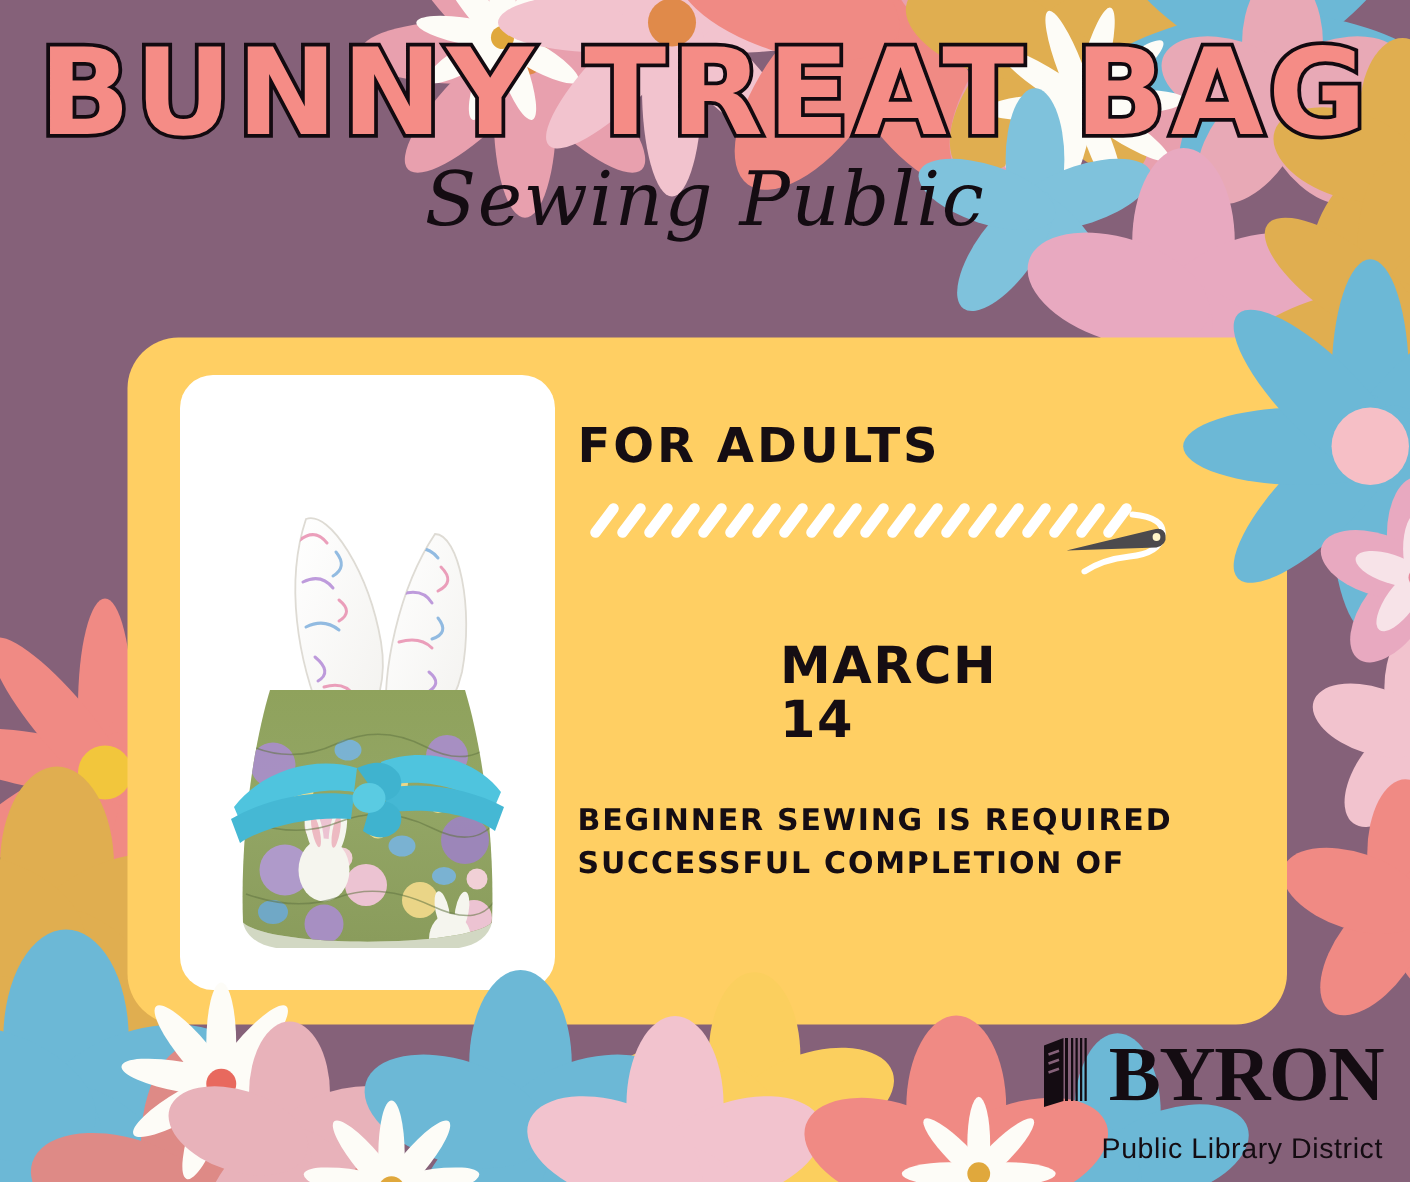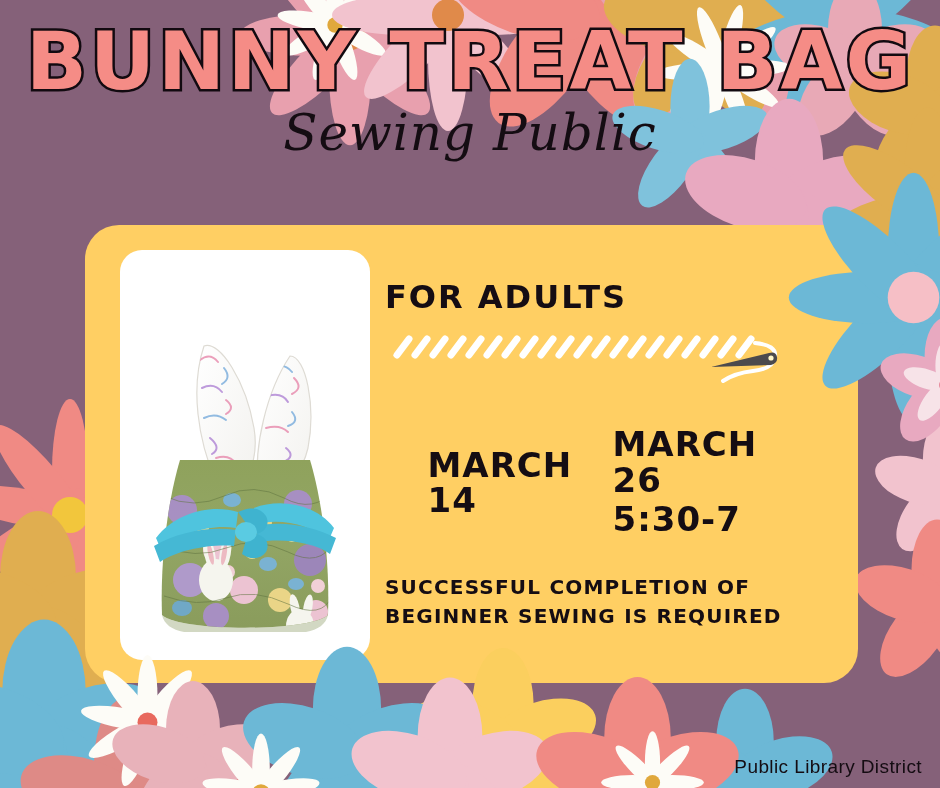--- a/index.html
+++ b/index.html
@@ -701,31 +701,39 @@
           <path d="M362 14 q22 2 20 14 q-2 12 -22 14 q-18 2 -30 10" fill="none" stroke="#FFFFFF" stroke-width="4" stroke-linecap="round"></path>
           <path d="M318 38 L376 24 q7 -2 8 4 q1 6 -6 8 Z" fill="#4C4A4D"></path>
           <circle cx="378" cy="29" r="2.6" fill="#FFF6C9"></circle>
         </svg>
       </div>
 
       <div id="dates-row">
         <div class="date-col">
           <div class="date-title">MARCH 14</div>
         </div>
-        <div class="date-col">
-          <div class="date-title">MARCH 26</div>
-          <div class="date-time">5:30-7</div>
-        </div>
       </div>
 
       <div id="note">
+        <div>BEGINNER SEWING IS REQUIRED</div>
         <div>SUCCESSFUL COMPLETION OF</div>
-        <div>BEGINNER SEWING IS REQUIRED</div>
       </div>
 
     </div>
   </div>
 
   <div id="logo">
+    <div id="logo-top">
+      <svg width="42" height="50" viewBox="0 0 42 50" aria-hidden="true">
+        <path d="M3 8 L16 3 L16 45 L3 49 Z" fill="#140c12"></path>
+        <path d="M17 3 L19 3 L19 45 L17 45 Z" fill="#140c12"></path>
+        <path d="M21 3 L22.5 3 L22.5 45 L21 45 Z" fill="#140c12"></path>
+        <path d="M24 3 L25.5 3 L25.5 45 L24 45 Z" fill="#140c12"></path>
+        <path d="M27 3 L28.5 3 L28.5 45 L27 45 Z" fill="#140c12"></path>
+        <path d="M30 3 L31.5 3 L31.5 45 L30 45 Z" fill="#140c12"></path>
+        <path d="M6 14 L13 11.5 M6 20 L13 17.5 M6 26 L13 23.5" stroke="#856179" stroke-width="1.6" fill="none"></path>
+      </svg>
+      <div id="logo-word">BYRON</div>
+    </div>
     <div id="logo-sub">Public Library District</div>
   </div>
 
 </div>
 
 </body></html>

